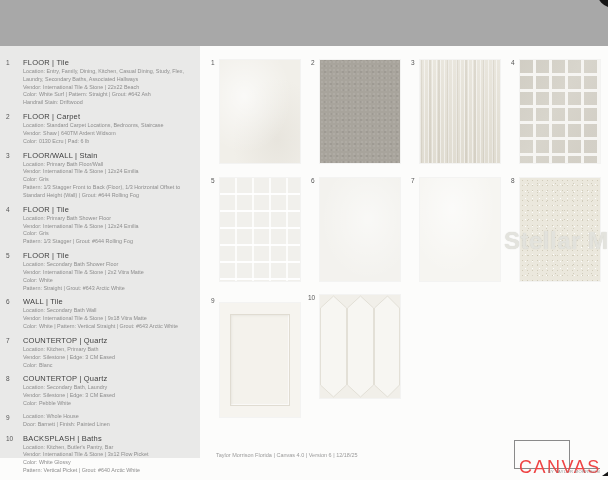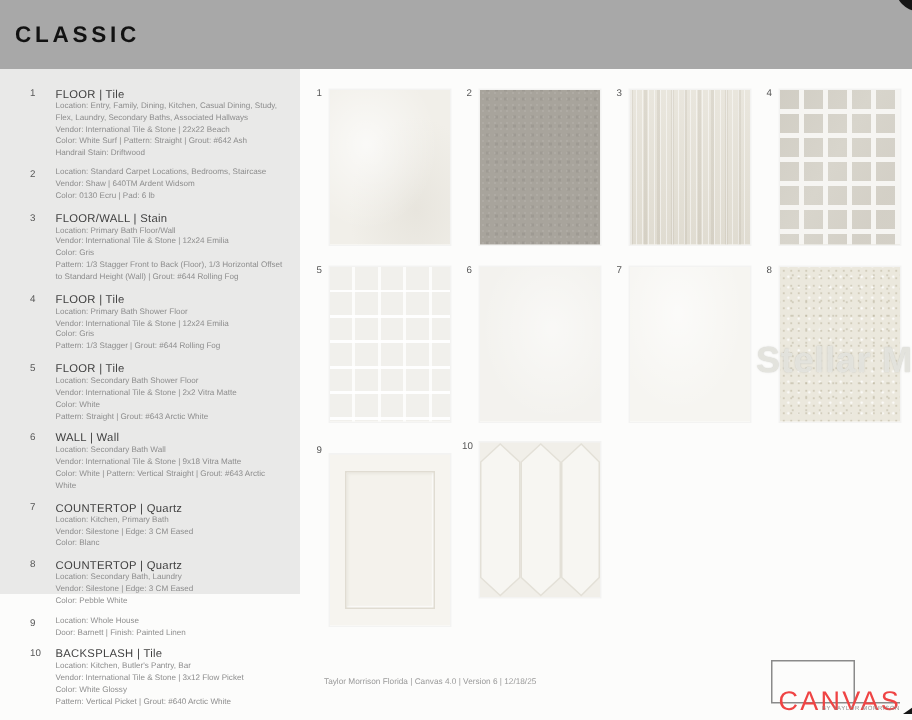--- a/index.html
+++ b/index.html
@@ -9,22 +9,22 @@
 
   
   .header { position:absolute; left:0; top:0; width:608px; height:46px; background:#a8a8a8;
             display:flex; align-items:center; justify-content:space-between; padding:0 13px 0 10px; }
   .brand { font-size:15px; font-weight:bold; letter-spacing:2.5px; color:#121212; }
   .pkg { font-size:13px; color:#3c3c3c; }
   .pkg .pkg-name { font-weight:bold; color:#141414; }
   .pkg .pkg-sep { color:#6a6a6a; padding:0 3px; }
 
   
-  .sidebar { position:absolute; left:0; top:46px; width:200px; height:350px; background:#e9e9e8;
-             padding:12px 10px 0 20px; }
+  .sidebar { position:absolute; left:0; top:46px; width:200px; height:412px; background:#e9e9e8;
+             padding:12px 10px 0 6px; }
   .spec { display:flex; gap:5px; margin-bottom:5px; }
   .spec-num { flex:none; width:12px; font-size:6.5px; color:#565656; padding-top:1px; }
   .spec-body { flex:1; min-width:0; }
   .spec-title { font-size:7.5px; color:#3f3f3f; letter-spacing:.2px; margin-bottom:1px; }
   .spec-line { font-size:5.4px; color:#8d8d8d; line-height:1.45; }
 
   
   .swatch { position:absolute; width:80px; height:103px; box-shadow:0 0 0 1px rgba(0,0,0,.035); }
   .sw-num { position:absolute; left:-9px; top:-1px; font-size:6.5px; color:#565656; }
   .sw-img { position:absolute; inset:0; }
@@ -93,40 +93,40 @@
     border-radius:0 0 0 90%; transform:rotate(8deg); z-index:9; }
   .artifact-br { position:absolute; right:-4px; bottom:4px; width:10px; height:7px; background:#161616;
     clip-path:polygon(0 100%, 100% 0, 100% 100%); z-index:9; }
 </style>
 </head>
 <body>
 
 <div class="page">
 
   <div class="header">
-    <div class="brand">CLASSIC</div>
     <div class="artifact-tr"></div>
   </div>
 
   <div class="sidebar">
 
     <div class="spec">
       <span class="spec-num">1</span>
       <div class="spec-body">
         <div class="spec-title">FLOOR | Tile</div>
         <div class="spec-line">Location: Entry, Family, Dining, Kitchen, Casual Dining, Study, Flex, Laundry, Secondary Baths, Associated Hallways</div>
         <div class="spec-line">Vendor: International Tile &amp; Stone | 22x22 Beach</div>
         <div class="spec-line">Color: White Surf | Pattern: Straight | Grout: #642 Ash</div>
         <div class="spec-line">Handrail Stain: Driftwood</div>
       </div>
     </div>
 
     <div class="spec">
       <span class="spec-num">2</span>
       <div class="spec-body">
+        <div class="spec-title">FLOOR | Carpet</div>
         <div class="spec-line">Location: Standard Carpet Locations, Bedrooms, Staircase</div>
         <div class="spec-line">Vendor: Shaw | 640TM Ardent Widsom</div>
         <div class="spec-line">Color: 0130 Ecru | Pad: 6 lb</div>
       </div>
     </div>
 
     <div class="spec">
       <span class="spec-num">3</span>
       <div class="spec-body">
         <div class="spec-title">FLOOR/WALL | Stain</div>
@@ -155,21 +155,21 @@
         <div class="spec-line">Location: Secondary Bath Shower Floor</div>
         <div class="spec-line">Vendor: International Tile &amp; Stone | 2x2 Vitra Matte</div>
         <div class="spec-line">Color: White</div>
         <div class="spec-line">Pattern: Straight | Grout: #643 Arctic White</div>
       </div>
     </div>
 
     <div class="spec">
       <span class="spec-num">6</span>
       <div class="spec-body">
-        <div class="spec-title">WALL | Wall</div>
+        <div class="spec-title">WALL | Tile</div>
         <div class="spec-line">Location: Secondary Bath Wall</div>
         <div class="spec-line">Vendor: International Tile &amp; Stone | 9x18 Vitra Matte</div>
         <div class="spec-line">Color: White | Pattern: Vertical Straight | Grout: #643 Arctic White</div>
       </div>
     </div>
 
     <div class="spec">
       <span class="spec-num">7</span>
       <div class="spec-body">
         <div class="spec-title">COUNTERTOP | Quartz</div>
@@ -193,21 +193,21 @@
       <span class="spec-num">9</span>
       <div class="spec-body">
         <div class="spec-line">Location: Whole House</div>
         <div class="spec-line">Door: Barnett | Finish: Painted Linen</div>
       </div>
     </div>
 
     <div class="spec">
       <span class="spec-num">10</span>
       <div class="spec-body">
-        <div class="spec-title">BACKSPLASH | Tile</div>
+        <div class="spec-title">BACKSPLASH | Baths</div>
         <div class="spec-line">Location: Kitchen, Butler's Pantry, Bar</div>
         <div class="spec-line">Vendor: International Tile &amp; Stone | 3x12 Flow Picket</div>
         <div class="spec-line">Color: White Glossy</div>
         <div class="spec-line">Pattern: Vertical Picket | Grout: #640 Arctic White</div>
 
       </div>
     </div>
   </div>
 
   <div class="swatch pos1">

